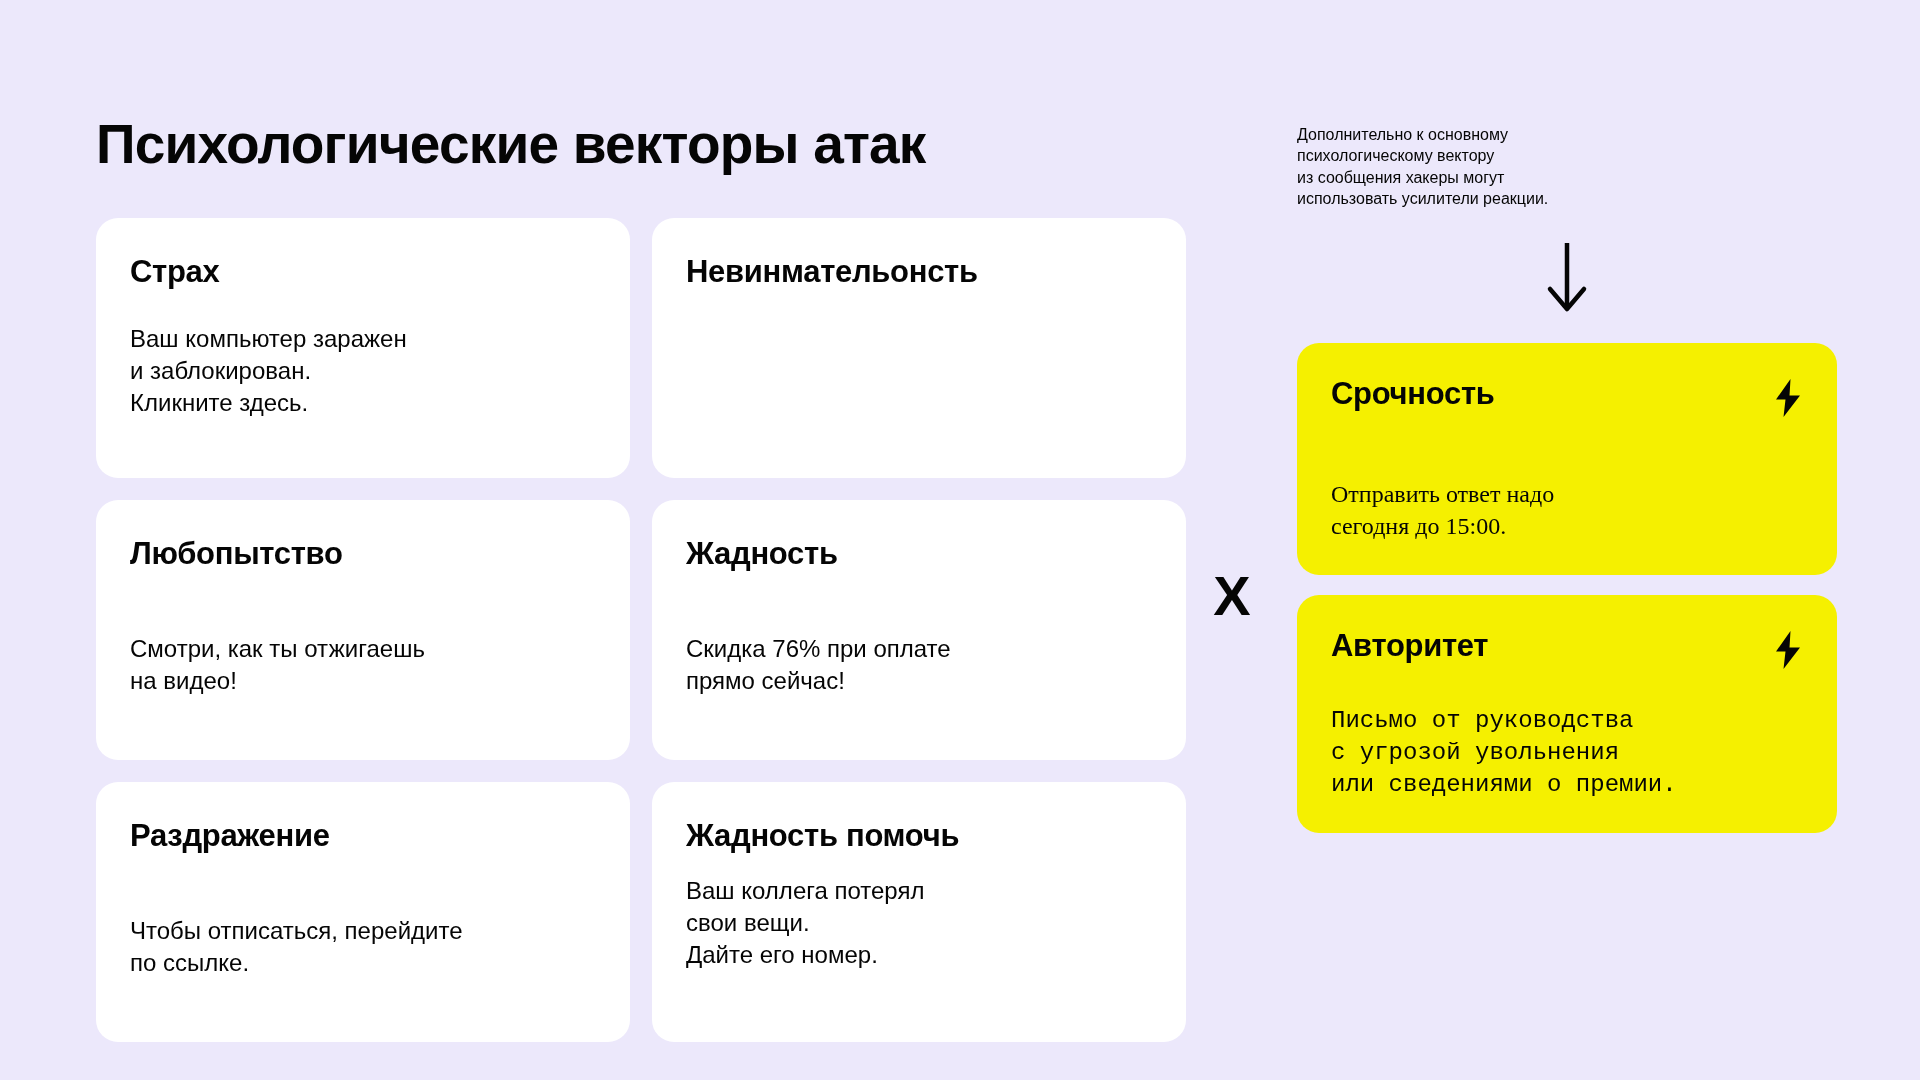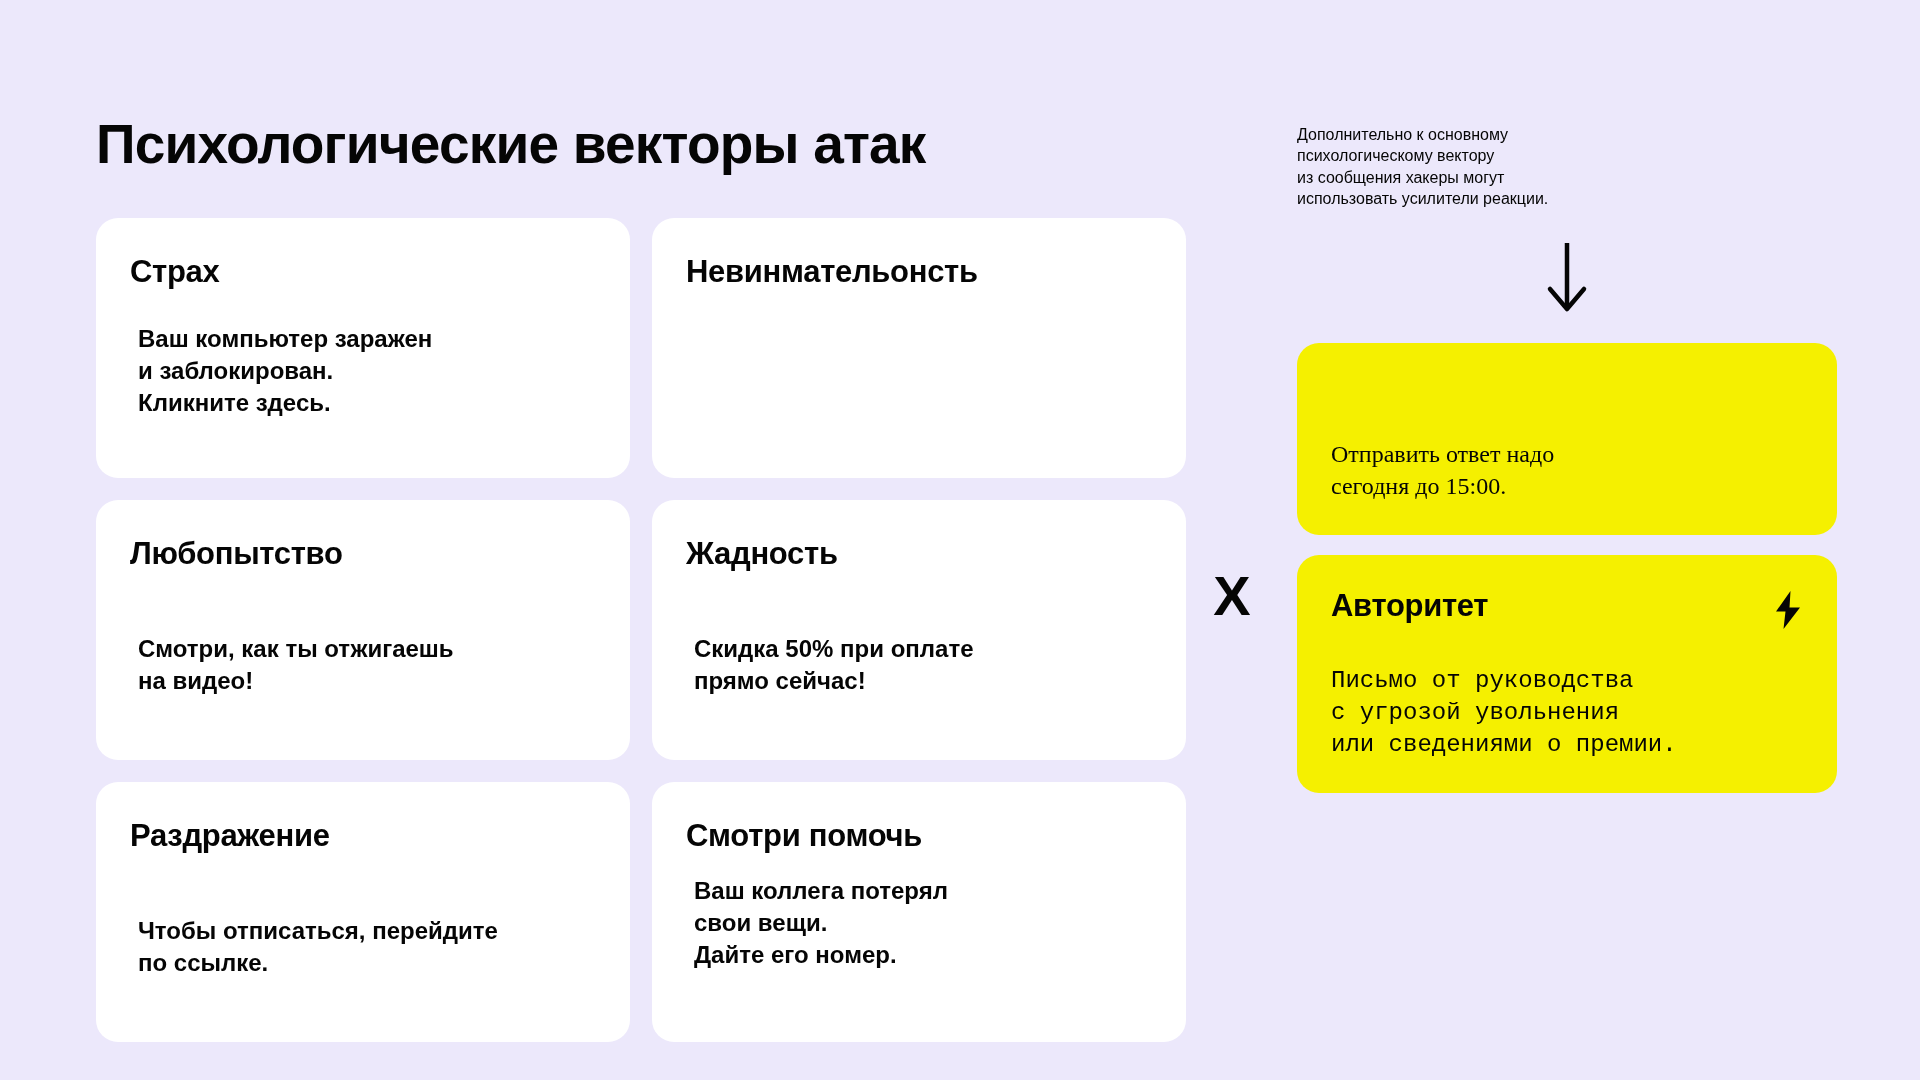--- a/index.html
+++ b/index.html
@@ -61,23 +61,23 @@
     font-size: 31px;
     font-weight: 700;
     letter-spacing: -0.3px;
     line-height: 1.15;
     margin: 0;
     color: #050505;
   }
 
   .vector-card .card-body {
     font-size: 24px;
-    font-weight: 700;
+    font-weight: 400;
     line-height: 1.33;
-    margin: 8px;
+    margin: 0;
     color: #050505;
     white-space: pre-line;
     margin-top: auto;
     padding-bottom: 6px;
   }
 
   
   .vector-card.body-2 .card-body { margin-top: 34px; margin-bottom: auto; }
   .vector-card.body-3 .card-body { margin-top: 22px; margin-bottom: auto; }
   .vector-card.body-low .card-body { margin-top: 62px; margin-bottom: auto; }
@@ -180,32 +180,32 @@
       </div>
 
       <div class="vector-card body-low">
         <p class="card-title">Любопытство</p>
         <p class="card-body">Смотри, как ты отжигаешь
 на видео!</p>
       </div>
 
       <div class="vector-card body-low">
         <p class="card-title">Жадность</p>
-        <p class="card-body">Скидка 50% при оплате
+        <p class="card-body">Скидка 76% при оплате
 прямо сейчас!</p>
       </div>
 
       <div class="vector-card body-low">
         <p class="card-title">Раздражение</p>
         <p class="card-body">Чтобы отписаться, перейдите
 по ссылке.</p>
       </div>
 
       <div class="vector-card body-3">
-        <p class="card-title">Смотри помочь</p>
+        <p class="card-title">Жадность помочь</p>
         <p class="card-body">Ваш коллега потерял
 свои вещи.
 Дайте его номер.</p>
       </div>
 
     </div>
   </div>
 
   <div class="multiplier">X</div>
 
@@ -217,20 +217,28 @@
 использовать усилители реакции.</p>
 
     <div class="arrow-wrap">
       <svg width="46" height="74" viewBox="0 0 46 74" aria-hidden="true">
         <line x1="23" y1="2" x2="23" y2="66" stroke="#050505" stroke-width="4.5" stroke-linecap="butt"></line>
         <polyline points="6,48 23,68 40,48" fill="none" stroke="#050505" stroke-width="4.5" stroke-linecap="round" stroke-linejoin="round"></polyline>
       </svg>
     </div>
 
     <div class="amp-card urgency">
+      <div class="amp-head">
+        <p class="amp-title">Срочность</p>
+        <span class="bolt-icon">
+          <svg width="30" height="38" viewBox="0 0 30 38" aria-hidden="true">
+            <path d="M17.5 0 L3 20.5 L12.5 20.5 L10.5 38 L27 16.5 L16.5 16.5 Z" fill="#050505"></path>
+          </svg>
+        </span>
+      </div>
       <p class="amp-body">Отправить ответ надо
 сегодня до 15:00.</p>
     </div>
 
     <div class="amp-card authority">
       <div class="amp-head">
         <p class="amp-title">Авторитет</p>
         <span class="bolt-icon">
           <svg width="30" height="38" viewBox="0 0 30 38" aria-hidden="true">
             <path d="M17.5 0 L3 20.5 L12.5 20.5 L10.5 38 L27 16.5 L16.5 16.5 Z" fill="#050505"></path>

